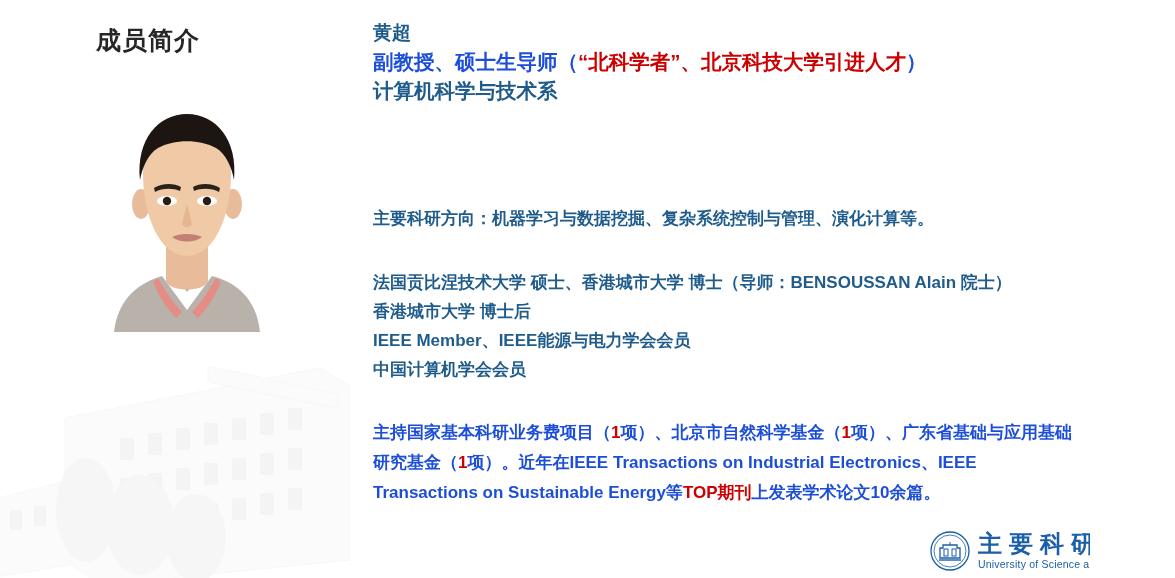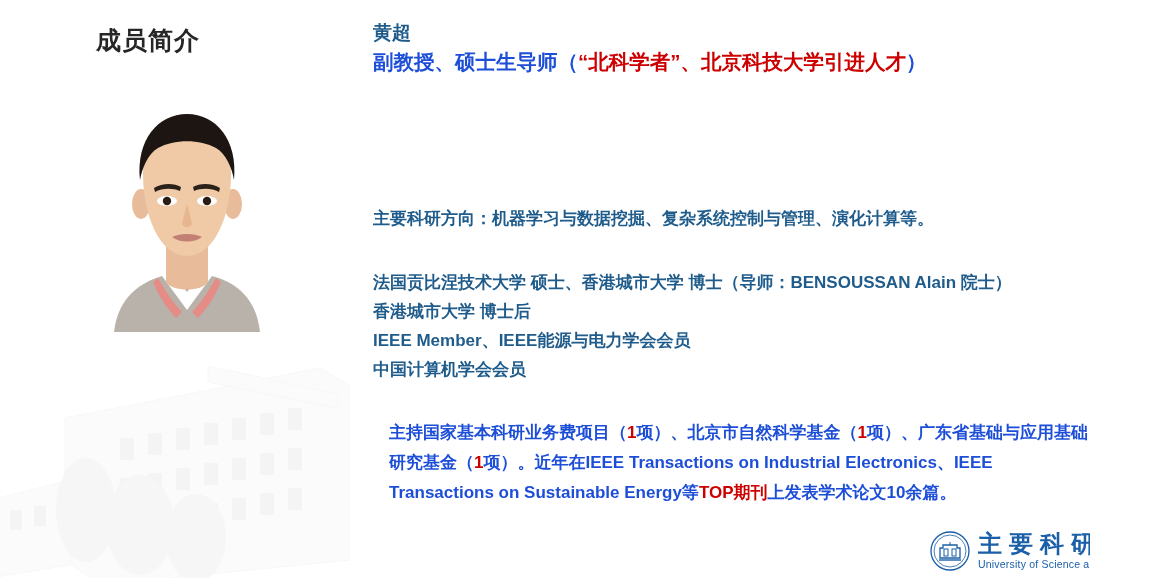--- a/index.html
+++ b/index.html
@@ -61,21 +61,21 @@
   .blue { color: #1d4ed8; }
   .red  { color: #CC0000; text-align: right; }
 
   .head-block { font-size: 20.5px; line-height: 29px; }
   .head-name  { font-size: 19px; line-height: 29px; }
 
   .para { font-size: 17px; line-height: 29px; }
 
   #line-research { position: absolute; left: 0; top: 186px; width: 800px; }
   #block-edu     { position: absolute; left: 0; top: 250px; width: 800px; }
-  #block-funding { position: absolute; left: 0; top: 400px; width: 712px; margin-left: 16px; }
+  #block-funding { position: absolute; left: 0; top: 400px; width: 712px; }
 
   #block-funding .para { line-height: 30px; }
 
   
   #logo {
     position: absolute;
     left: 930px;
     top: 530px;
     width: 236px;
     height: 46px;
@@ -196,20 +196,21 @@
       <path d="M76 141 C84 137 98 137 106 141 C98 147 84 147 76 141 Z" fill="#c27f74"></path>
     </svg>
   </div>
 
   <div id="content">
 
     <div class="head-name">黄超</div>
 
     <div class="head-block"><span class="blue">副教授、硕士生导师（</span><span class="red">“北科学者”、北京科技大学引进人才</span><span class="blue">）</span></div>
 
+    <div class="head-block">计算机科学与技术系</div>
 
     <div id="line-research" class="para">主要科研方向：机器学习与数据挖掘、复杂系统控制与管理、演化计算等。</div>
 
     <div id="block-edu">
       <div class="para">法国贡比涅技术大学 硕士、香港城市大学 博士（导师：BENSOUSSAN Alain 院士）</div>
       <div class="para">香港城市大学 博士后</div>
       <div class="para">IEEE Member、IEEE能源与电力学会会员</div>
       <div class="para">中国计算机学会会员</div>
     </div>
 

